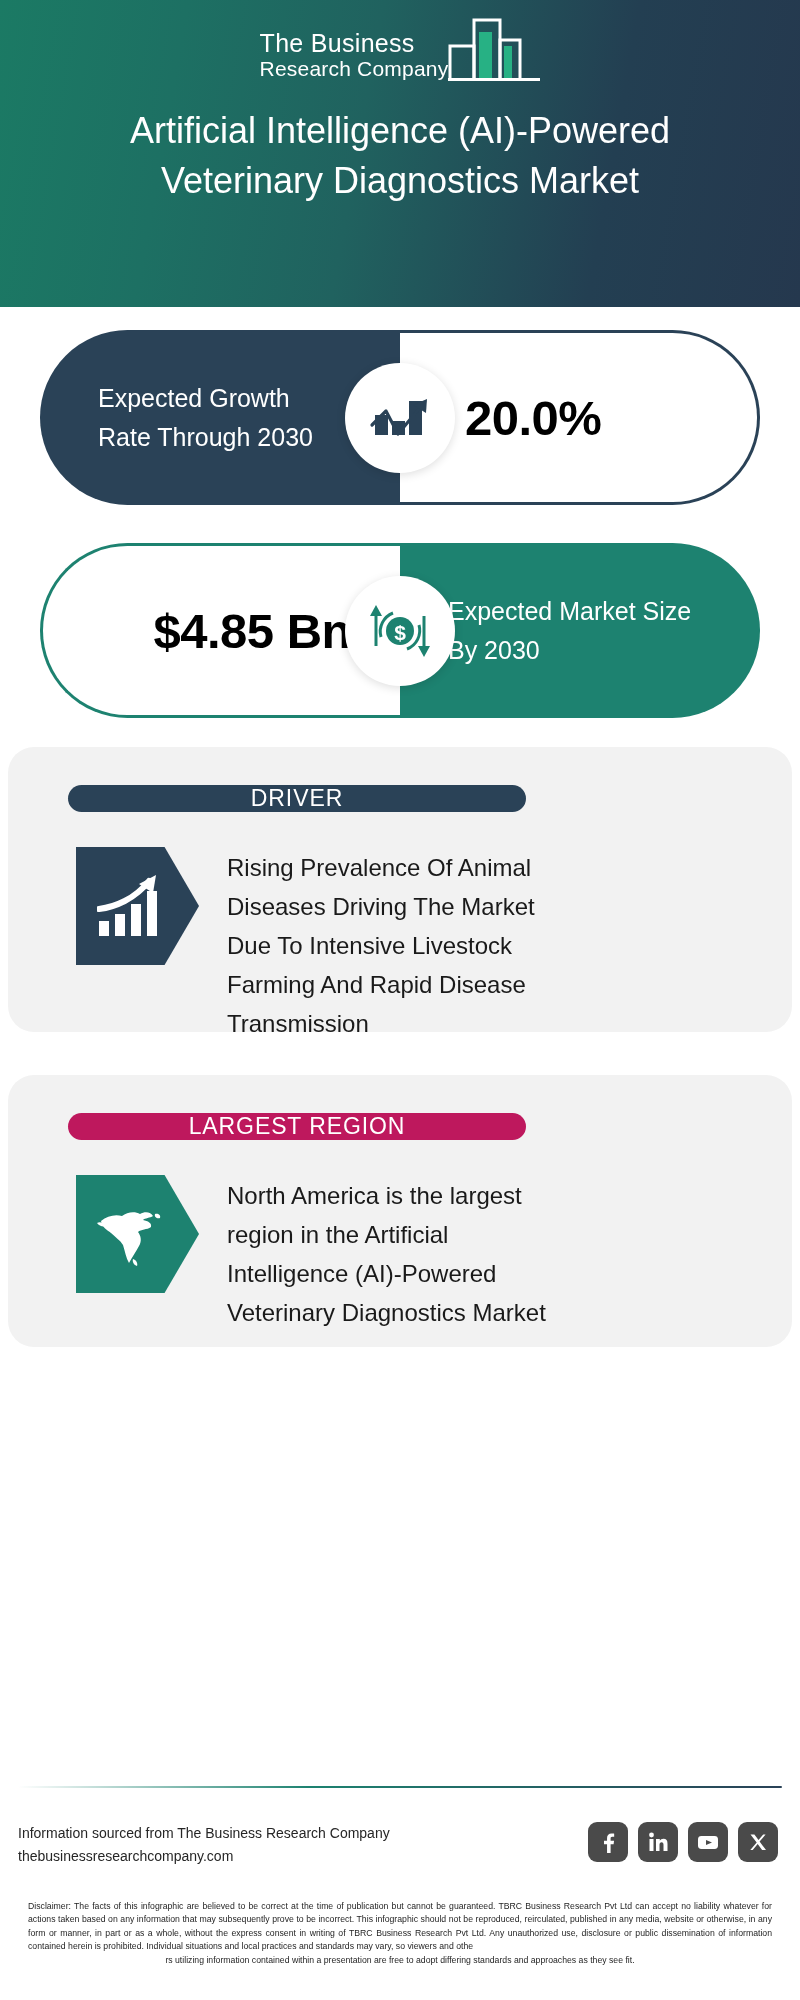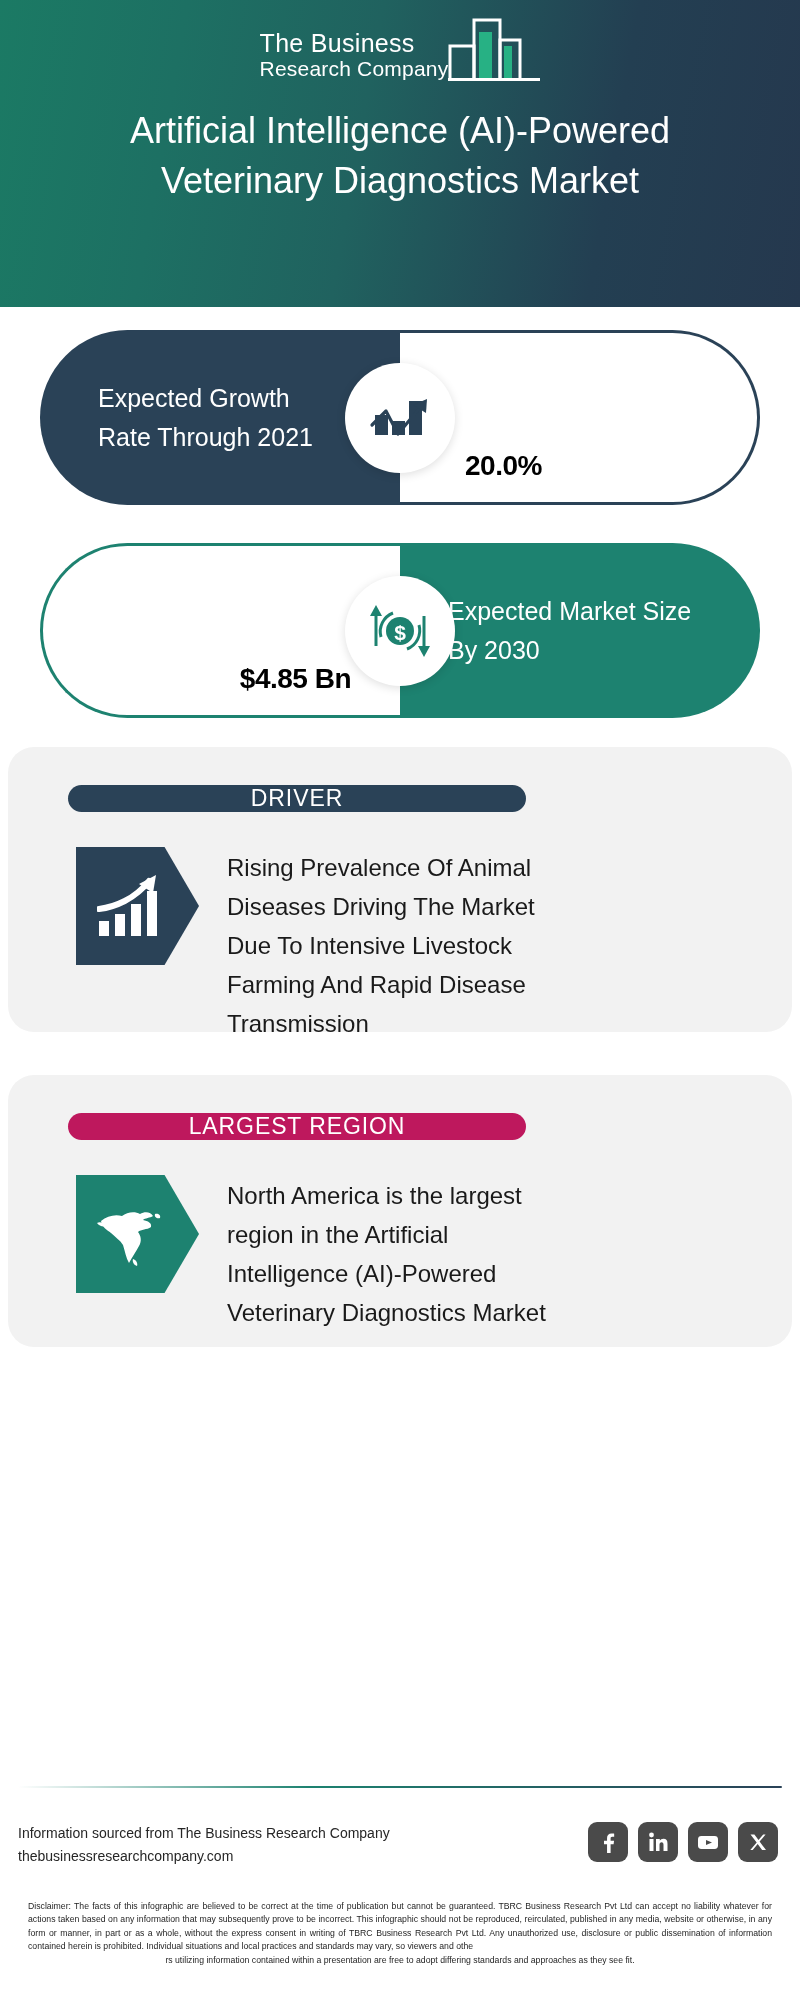--- a/index.html
+++ b/index.html
@@ -121,24 +121,23 @@
     font-weight: 400;
   }
   .stat-label.on-left  { left: 58px; width: 250px; text-align: left; }
   .stat-label.on-right { left: 48px; width: 270px; text-align: left; }
 
   .stat-value {
     position: absolute;
     top: 50%;
     transform: translateY(-50%);
     color: #000000;
-    font-size: 28px;
+    font-size: 49px;
     font-weight: 700;
     letter-spacing: -0.5px;
-    margin-top: 48px;
   }
   .stat-value.right-side { left: 65px; width: 260px; text-align: left; }
   .stat-value.left-side  { left: 38px; width: 270px; text-align: right; }
 
   .badge-circle {
     position: absolute;
     top: 50%;
     left: 360px;
     transform: translate(-50%, -50%);
     width: 110px;
@@ -280,21 +279,21 @@
           <rect x="56" y="30" width="8" height="32" fill="#27b184"></rect>
         </svg>
       </span>
     </div>
 
     <div class="head-title">Artificial Intelligence (AI)-Powered Veterinary Diagnostics Market</div>
   </div>
 
   <div class="stat-card one">
     <div class="half left fill-dark">
-      <div class="stat-label on-left">Expected Growth Rate Through 2021</div>
+      <div class="stat-label on-left">Expected Growth Rate Through 2030</div>
     </div>
     <div class="half right outline-dark">
       <div class="stat-value right-side">20.0%</div>
     </div>
     <div class="badge-circle">
       <svg width="62" height="58" viewBox="0 0 62 58">
         <rect x="6" y="26" width="13" height="20" fill="#2a4257"></rect>
         <rect x="23" y="32" width="13" height="14" fill="#2a4257"></rect>
         <rect x="40" y="12" width="13" height="34" fill="#2a4257"></rect>
         <polyline points="3,36 17,22 29,45 54,15" fill="none" stroke="#2a4257" stroke-width="3.2" stroke-linejoin="round" stroke-linecap="round"></polyline>

